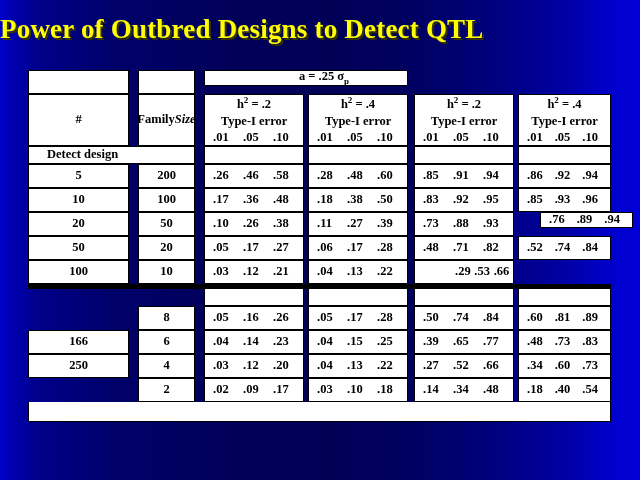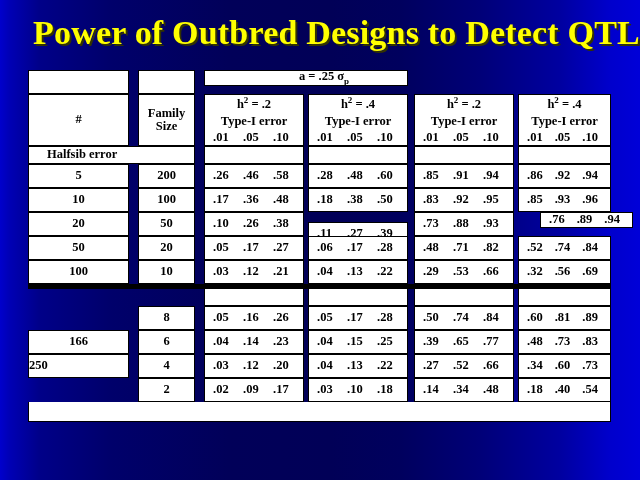--- a/index.html
+++ b/index.html
@@ -30,23 +30,23 @@
         #0000a0 560px,
         #0000cc 610px,
         #0000d8 640px);
     overflow: hidden;
   }
   #title {
     position: absolute;
     left: 0;
     top: 14px;
     width: 640px;
-    text-align: right;
+    text-align: left;
     color: #ffff00;
-    font-size: 34px;
+    font-size: 27px;
     font-weight: bold;
     font-family: "Liberation Serif", "DejaVu Serif", serif;
     letter-spacing: 0.2px;
     text-shadow: 2px 2px 0 #333300;
     white-space: nowrap;
   }
   
   #table-frame {
     position: absolute;
     left: 28px;
@@ -86,23 +86,23 @@
 
   <div id="table-frame">
       <div style="position: absolute; left: 0px; top: 0px; width: 101px; height: 24px; background: rgb(255, 255, 255); border: 1px solid rgb(0, 0, 0); box-sizing: border-box;"></div>
       <div style="position: absolute; left: 110px; top: 0px; width: 57px; height: 24px; background: rgb(255, 255, 255); border: 1px solid rgb(0, 0, 0); box-sizing: border-box;"></div>
       <div style="position: absolute; left: 176px; top: 0px; width: 204px; height: 16px; background: rgb(255, 255, 255); border: 1px solid rgb(0, 0, 0); box-sizing: border-box; display: flex; flex-direction: column; align-items: center; justify-content: center; padding-left: 36px;">
         <div class="txt " style="width: 100%; text-align: center;">a = .25 σ<span class="sub">p</span></div>
       </div>
       <div style="position: absolute; left: 0px; top: 24px; width: 101px; height: 52px; background: rgb(255, 255, 255); border: 1px solid rgb(0, 0, 0); box-sizing: border-box; display: flex; flex-direction: column; align-items: center; justify-content: center;">
         <div class="txt " style="width: 100%; text-align: center;">#</div>
       </div>
-      <div style="position: absolute; left: 110px; top: 24px; width: 57px; height: 52px; background: rgb(255, 255, 255); border: 1px solid rgb(0, 0, 0); box-sizing: border-box; display: flex; flex-direction: column; align-items: center; justify-content: center;">
+      <div style="position: absolute; left: 110px; top: 24px; width: 57px; height: 52px; background: rgb(255, 255, 255); border: 1px solid rgb(0, 0, 0); box-sizing: border-box; display: flex; flex-direction: row; align-items: center; justify-content: center;">
         <div class="txt " style="width: 100%; text-align: center;">Family</div>
-        <div class="txt " style="width: 100%; text-align: center;">Size</div>
+        <div class="txt " style="width: 100%; text-align: center; font-style: italic;">Size</div>
       </div>
       <div style="position: absolute; left: 176px; top: 24px; width: 100px; height: 52px; background: rgb(255, 255, 255); border: 1px solid rgb(0, 0, 0); box-sizing: border-box; display: flex; flex-direction: column; justify-content: space-between; padding-top: 1px;">
         <div class="txt " style="width: 100%; text-align: center;">h<span class="sup">2</span> = .2</div>
         <div class="txt " style="width: 100%; text-align: center;">Type-I error</div>
         <div class="num3" style="padding-bottom: 1px;">
           <span class="txt">.01</span>
           <span class="txt">.05</span>
           <span class="txt">.10</span>
         </div>
       </div>
@@ -127,21 +127,21 @@
       <div style="position: absolute; left: 490px; top: 24px; width: 93px; height: 52px; background: rgb(255, 255, 255); border: 1px solid rgb(0, 0, 0); box-sizing: border-box; display: flex; flex-direction: column; justify-content: space-between; padding-top: 1px;">
         <div class="txt " style="width: 100%; text-align: center;">h<span class="sup">2</span> = .4</div>
         <div class="txt " style="width: 100%; text-align: center;">Type-I error</div>
         <div class="num3" style="padding-bottom: 1px;">
           <span class="txt">.01</span>
           <span class="txt">.05</span>
           <span class="txt">.10</span>
         </div>
       </div>
       <div style="position: absolute; left: 0px; top: 76px; width: 167px; height: 18px; background: rgb(255, 255, 255); border: 1px solid rgb(0, 0, 0); box-sizing: border-box; display: flex; align-items: center;">
-        <div class="txt designlabel" style="white-space: nowrap;">Halfsib error</div>
+        <div class="txt designlabel" style="white-space: nowrap;">Detect design</div>
       </div>
       <div style="position: absolute; left: 176px; top: 76px; width: 100px; height: 18px; background: rgb(255, 255, 255); border: 1px solid rgb(0, 0, 0); box-sizing: border-box;"></div>
       <div style="position: absolute; left: 280px; top: 76px; width: 100px; height: 18px; background: rgb(255, 255, 255); border: 1px solid rgb(0, 0, 0); box-sizing: border-box;"></div>
       <div style="position: absolute; left: 386px; top: 76px; width: 100px; height: 18px; background: rgb(255, 255, 255); border: 1px solid rgb(0, 0, 0); box-sizing: border-box;"></div>
       <div style="position: absolute; left: 490px; top: 76px; width: 93px; height: 18px; background: rgb(255, 255, 255); border: 1px solid rgb(0, 0, 0); box-sizing: border-box;"></div>
       <div style="position: absolute; left: 0px; top: 94px; width: 101px; height: 24px; background: rgb(255, 255, 255); border: 1px solid rgb(0, 0, 0); box-sizing: border-box; display: flex; flex-direction: column; align-items: center; justify-content: center;">
         <div class="txt " style="width: 100%; text-align: center;">5</div>
       </div>
       <div style="position: absolute; left: 110px; top: 94px; width: 57px; height: 24px; background: rgb(255, 255, 255); border: 1px solid rgb(0, 0, 0); box-sizing: border-box; display: flex; flex-direction: column; align-items: center; justify-content: center;">
         <div class="txt " style="width: 100%; text-align: center;">200</div>
@@ -214,21 +214,21 @@
       <div style="position: absolute; left: 110px; top: 142px; width: 57px; height: 24px; background: rgb(255, 255, 255); border: 1px solid rgb(0, 0, 0); box-sizing: border-box; display: flex; flex-direction: column; align-items: center; justify-content: center;">
         <div class="txt " style="width: 100%; text-align: center;">50</div>
       </div>
       <div style="position: absolute; left: 176px; top: 142px; width: 100px; height: 24px; background: rgb(255, 255, 255); border: 1px solid rgb(0, 0, 0); box-sizing: border-box; display: flex; align-items: center;">
         <div class="num3">
           <span class="txt">.10</span>
           <span class="txt">.26</span>
           <span class="txt">.38</span>
         </div>
       </div>
-      <div style="position: absolute; left: 280px; top: 152px; width: 100px; height: 24px; background: rgb(255, 255, 255); border: 1px solid rgb(0, 0, 0); box-sizing: border-box; display: flex; align-items: center;">
+      <div style="position: absolute; left: 280px; top: 142px; width: 100px; height: 24px; background: rgb(255, 255, 255); border: 1px solid rgb(0, 0, 0); box-sizing: border-box; display: flex; align-items: center;">
         <div class="num3">
           <span class="txt">.11</span>
           <span class="txt">.27</span>
           <span class="txt">.39</span>
         </div>
       </div>
       <div style="position: absolute; left: 386px; top: 142px; width: 100px; height: 24px; background: rgb(255, 255, 255); border: 1px solid rgb(0, 0, 0); box-sizing: border-box; display: flex; align-items: center;">
         <div class="num3">
           <span class="txt">.73</span>
           <span class="txt">.88</span>
@@ -289,32 +289,25 @@
           <span class="txt">.21</span>
         </div>
       </div>
       <div style="position: absolute; left: 280px; top: 190px; width: 100px; height: 24px; background: rgb(255, 255, 255); border: 1px solid rgb(0, 0, 0); box-sizing: border-box; display: flex; align-items: center;">
         <div class="num3">
           <span class="txt">.04</span>
           <span class="txt">.13</span>
           <span class="txt">.22</span>
         </div>
       </div>
-      <div style="position: absolute; left: 386px; top: 190px; width: 100px; height: 24px; background: rgb(255, 255, 255); border: 1px solid rgb(0, 0, 0); box-sizing: border-box; display: flex; align-items: center;">
+      <div style="position: absolute; left: 386px; top: 190px; width: 100px; height: 24px; background: rgb(255, 255, 255); border: 1px solid rgb(0, 0, 0); box-sizing: border-box; display: flex; align-items: center; padding-left: 32px;">
         <div class="num3">
           <span class="txt">.29</span>
           <span class="txt">.53</span>
           <span class="txt">.66</span>
-        </div>
-      </div>
-      <div style="position: absolute; left: 490px; top: 190px; width: 93px; height: 24px; background: rgb(255, 255, 255); border: 1px solid rgb(0, 0, 0); box-sizing: border-box; display: flex; align-items: center;">
-        <div class="num3">
-          <span class="txt">.32</span>
-          <span class="txt">.56</span>
-          <span class="txt">.69</span>
         </div>
       </div>
       <div style="position: absolute; left: 0px; top: 214px; width: 583px; height: 5px; background: rgb(0, 0, 0);"></div>
       <div style="position: absolute; left: 176px; top: 218px; width: 100px; height: 18px; background: rgb(255, 255, 255); border: 1px solid rgb(0, 0, 0); box-sizing: border-box;"></div>
       <div style="position: absolute; left: 280px; top: 218px; width: 100px; height: 18px; background: rgb(255, 255, 255); border: 1px solid rgb(0, 0, 0); box-sizing: border-box;"></div>
       <div style="position: absolute; left: 386px; top: 218px; width: 100px; height: 18px; background: rgb(255, 255, 255); border: 1px solid rgb(0, 0, 0); box-sizing: border-box;"></div>
       <div style="position: absolute; left: 490px; top: 218px; width: 93px; height: 18px; background: rgb(255, 255, 255); border: 1px solid rgb(0, 0, 0); box-sizing: border-box;"></div>
       <div style="position: absolute; left: 110px; top: 236px; width: 57px; height: 24px; background: rgb(255, 255, 255); border: 1px solid rgb(0, 0, 0); box-sizing: border-box; display: flex; flex-direction: column; align-items: center; justify-content: center;">
         <div class="txt " style="width: 100%; text-align: center;">8</div>
       </div>
@@ -374,21 +367,21 @@
         </div>
       </div>
       <div style="position: absolute; left: 490px; top: 260px; width: 93px; height: 24px; background: rgb(255, 255, 255); border: 1px solid rgb(0, 0, 0); box-sizing: border-box; display: flex; align-items: center;">
         <div class="num3">
           <span class="txt">.48</span>
           <span class="txt">.73</span>
           <span class="txt">.83</span>
         </div>
       </div>
       <div style="position: absolute; left: 0px; top: 284px; width: 101px; height: 24px; background: rgb(255, 255, 255); border: 1px solid rgb(0, 0, 0); box-sizing: border-box; display: flex; flex-direction: column; align-items: center; justify-content: center;">
-        <div class="txt " style="width: 100%; ">250</div>
+        <div class="txt " style="width: 100%; text-align: center;">250</div>
       </div>
       <div style="position: absolute; left: 110px; top: 284px; width: 57px; height: 24px; background: rgb(255, 255, 255); border: 1px solid rgb(0, 0, 0); box-sizing: border-box; display: flex; flex-direction: column; align-items: center; justify-content: center;">
         <div class="txt " style="width: 100%; text-align: center;">4</div>
       </div>
       <div style="position: absolute; left: 176px; top: 284px; width: 100px; height: 24px; background: rgb(255, 255, 255); border: 1px solid rgb(0, 0, 0); box-sizing: border-box; display: flex; align-items: center;">
         <div class="num3">
           <span class="txt">.03</span>
           <span class="txt">.12</span>
           <span class="txt">.20</span>
         </div>

